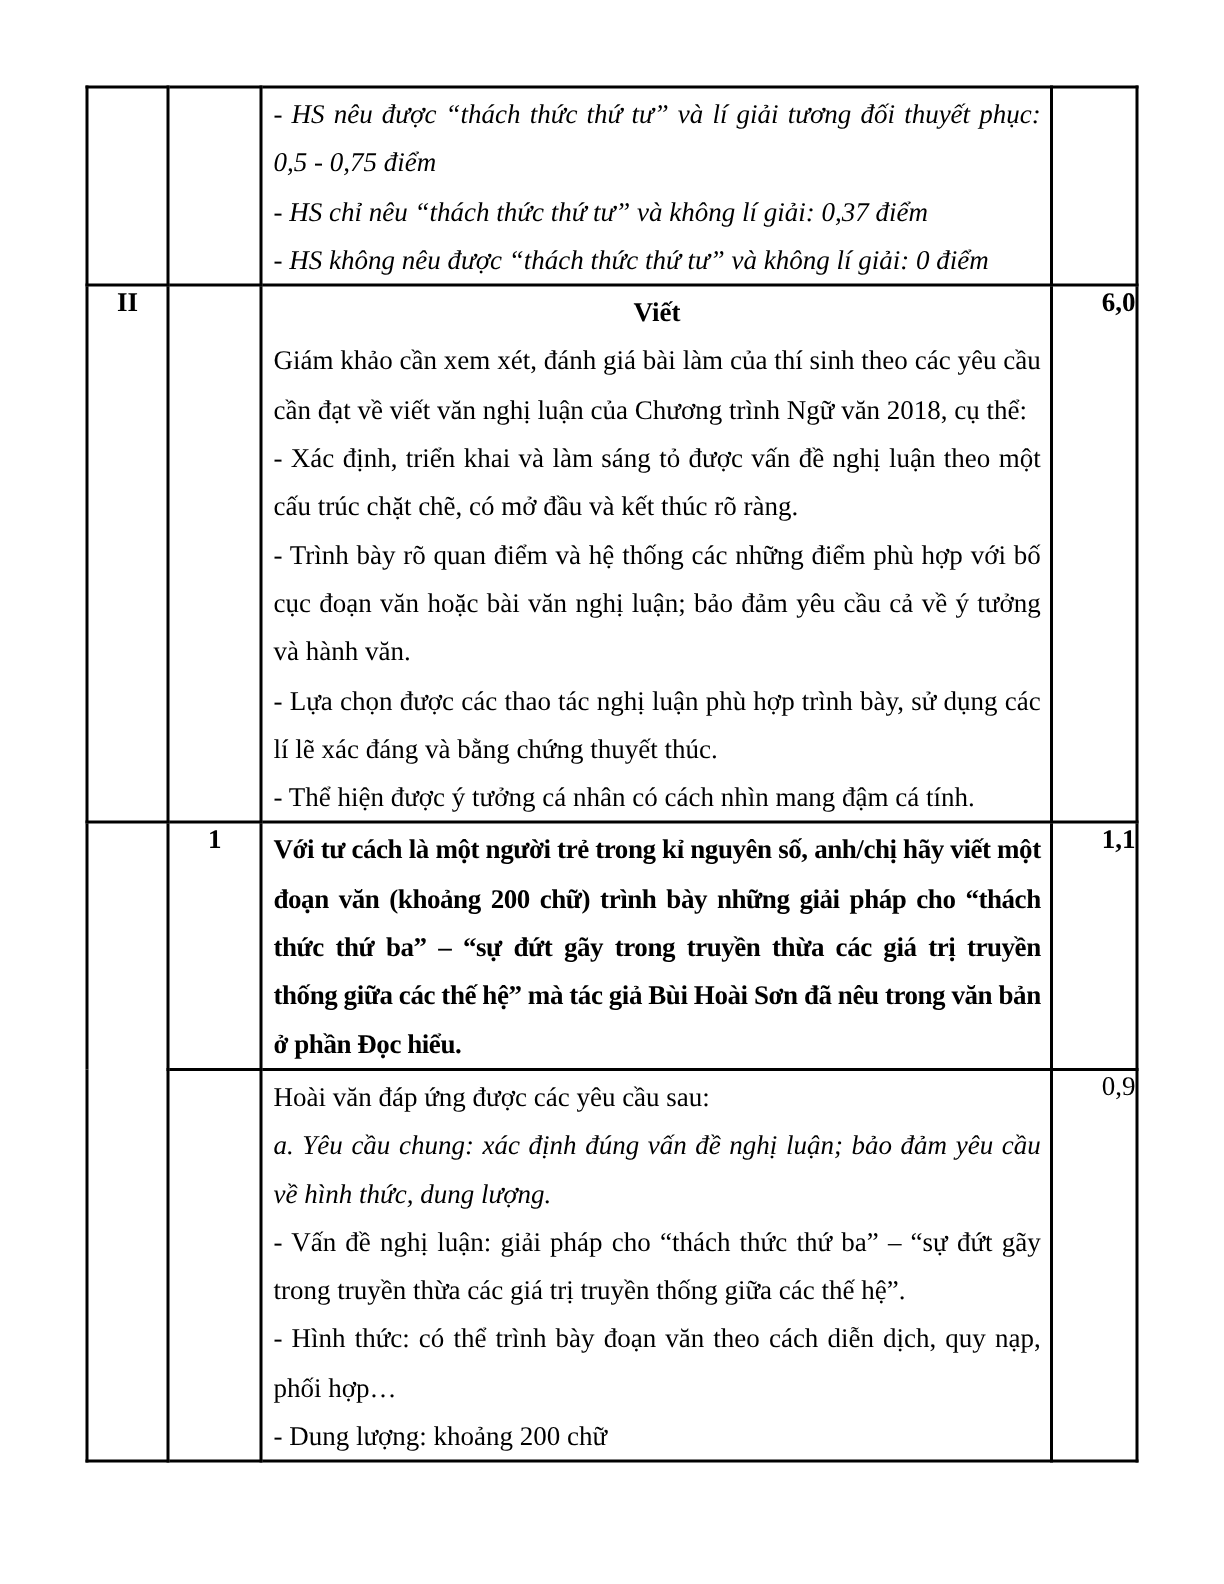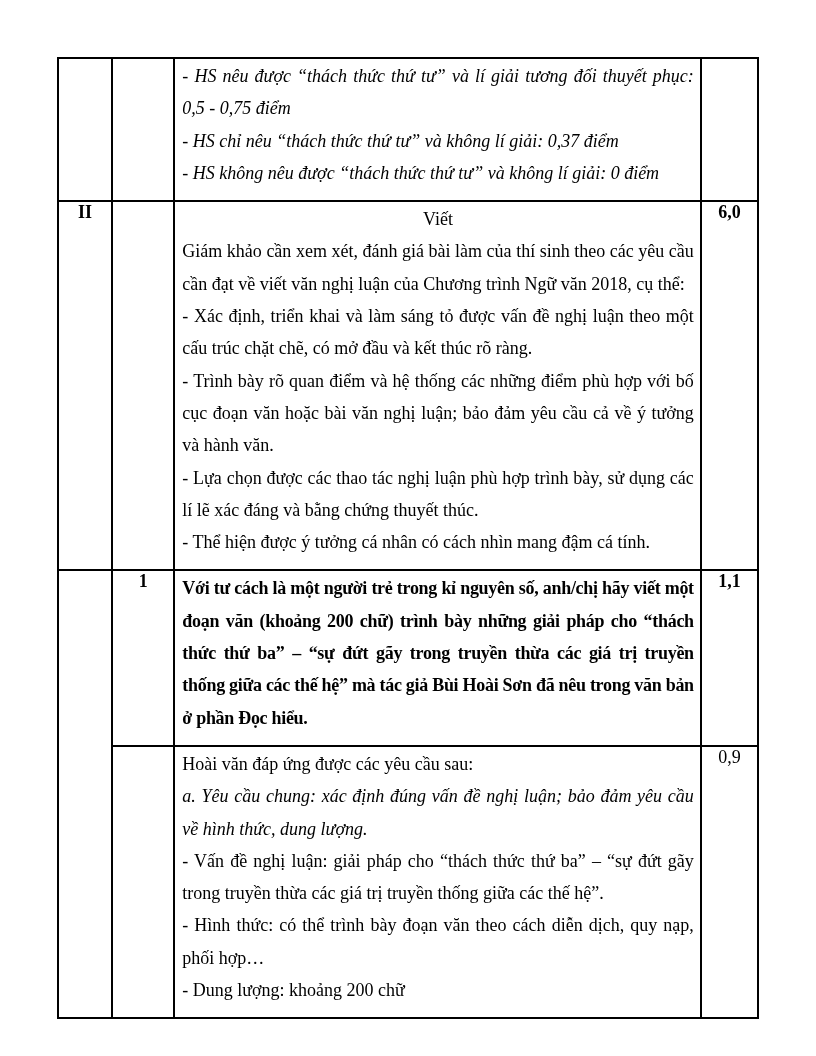--- a/index.html
+++ b/index.html
@@ -27,33 +27,33 @@
     vertical-align: top;
     font-size: 18px;
   }
   td.label-cell {
     text-align: center;
     vertical-align: middle;
     font-weight: bold;
     font-size: 19px;
   }
   td.score-cell {
-    text-align: center;
+    text-align: right;
     vertical-align: middle;
     font-size: 19px;
   }
   td.score-cell.bold { font-weight: bold; }
-  td.content-cell { padding: 1px 6px 11px 7px; }
+  td.content-cell { padding: 1px 6px 0 7px; }
   .content-cell p {
     line-height: 32.3px;
     text-align: justify;
   }
   p.center-heading {
     text-align: center;
-    font-weight: normal;
+    font-weight: bold;
   }
   p.italic { font-style: italic; }
   p.bold { font-weight: bold; letter-spacing: -0.3px; }
 </style>
 </head>
 <body>
 
 <div class="page">
   <table class="rubric">
     <colgroup>

